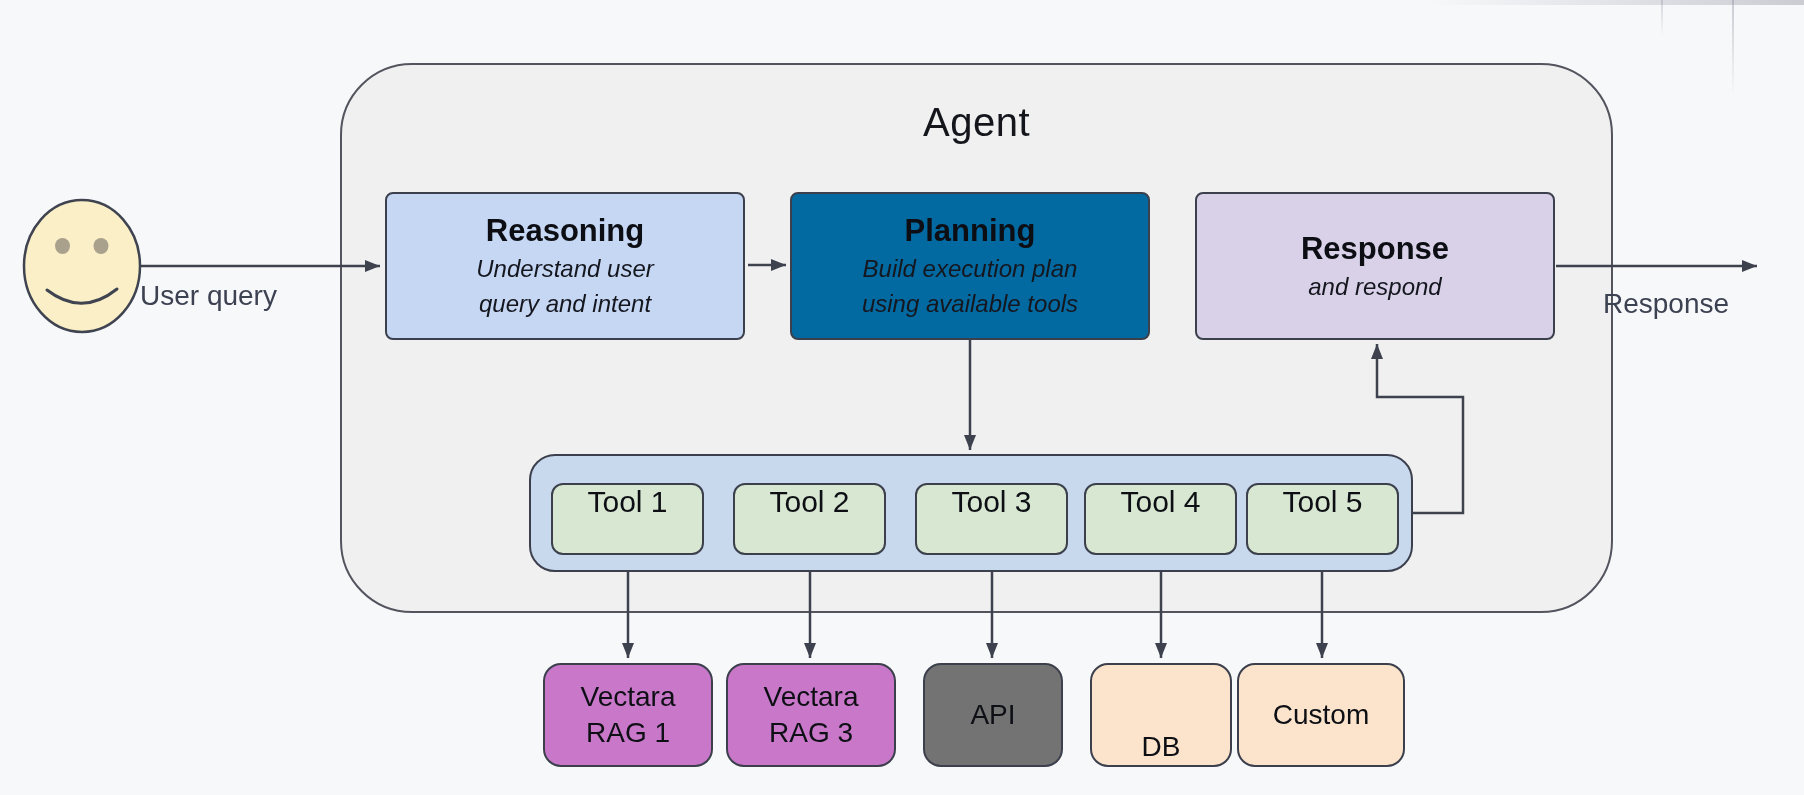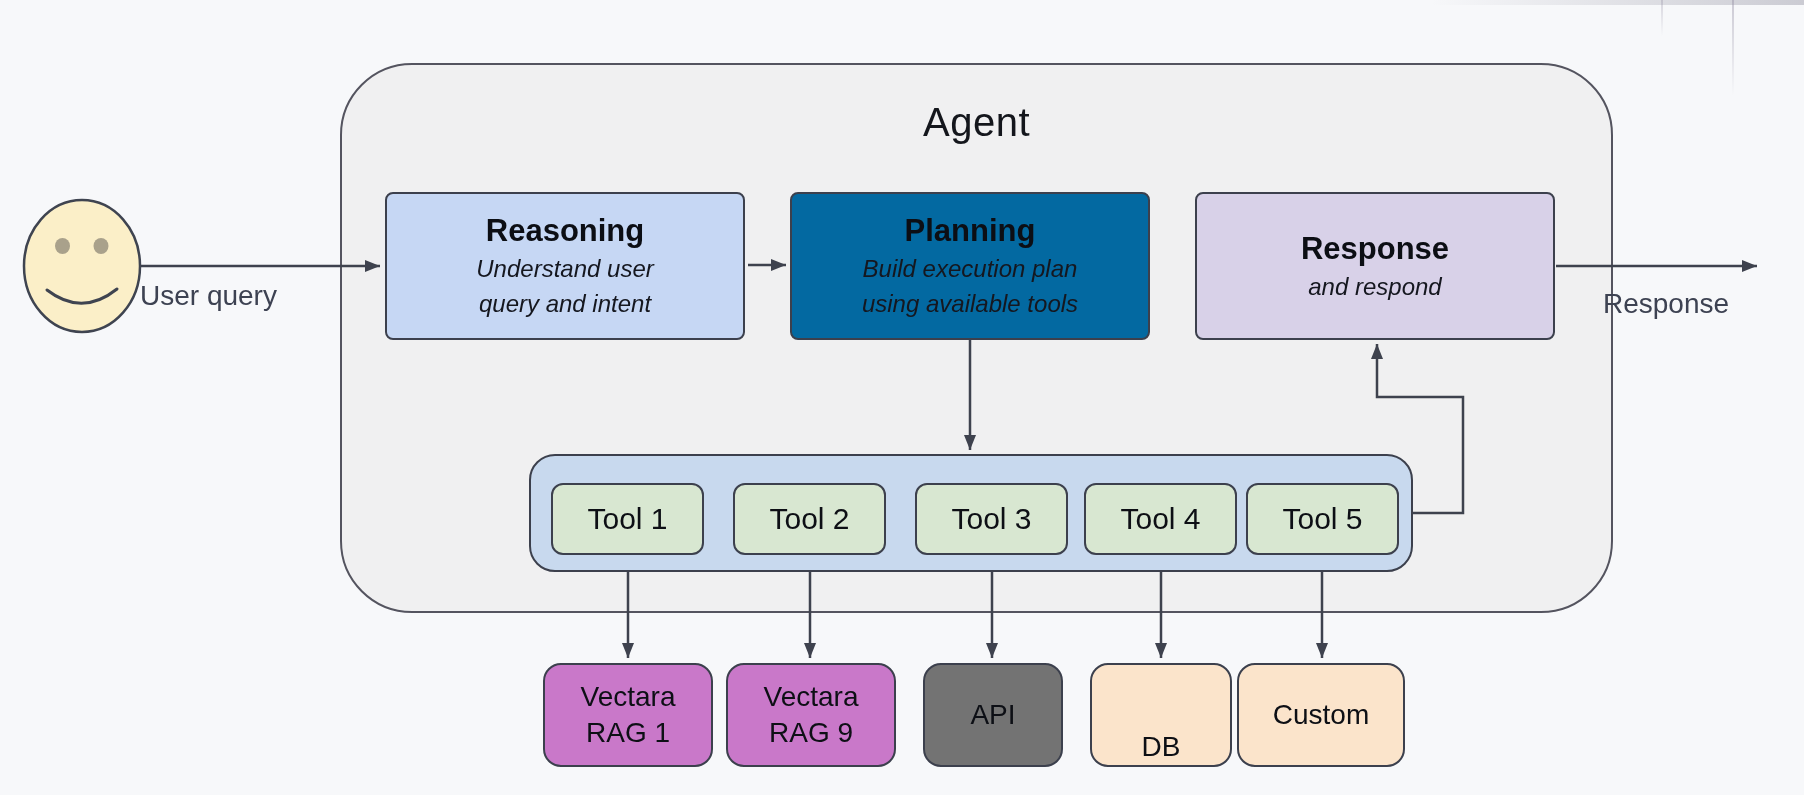--- a/index.html
+++ b/index.html
@@ -23,21 +23,21 @@
   .stage-title{font-size:31px;font-weight:700;color:#0c0e14;line-height:40px;white-space:nowrap;}
   .stage-desc{font-size:24px;color:#15171f;line-height:35px;white-space:nowrap;display:block;font-style:italic;}
   #stage-reasoning{left:385px;width:360px;background:#c6d7f4;}
   #stage-planning{left:790px;width:360px;background:#0369a1;}
   #stage-response{left:1195px;width:360px;background:#d8d1e8;}
 
   
   .tools-panel{left:529px;top:454px;width:884px;height:118px;background:#c8d9ee;
     border:2.5px solid #3c404d;border-radius:26px;box-sizing:border-box;}
   .tool{top:483px;height:72px;width:153px;background:#d8e7d1;border:2px solid #3c404d;
-    border-radius:12px;box-sizing:border-box;display:flex;align-items:center;
+    border-radius:12px;box-sizing:border-box;display:flex;
     justify-content:center;font-size:30px;color:#0d0f15;white-space:nowrap;}
   #tool-1{left:551px;} #tool-2{left:733px;} #tool-3{left:915px;}
   #tool-4{left:1084px;} #tool-5{left:1246px;}
 
   
   .resource{top:663px;height:104px;border:2.5px solid #3c404d;border-radius:18px;
     box-sizing:border-box;display:flex;flex-direction:column;align-items:center;
     justify-content:center;text-align:center;font-size:28px;line-height:36px;color:#0d0f15;}
   .resource span{display:block;white-space:nowrap;}
   #res-1{left:543px;width:170px;background:#c978c9;}
@@ -126,21 +126,21 @@
   <div class="abs tool" id="tool-5">
     <span>Tool 5</span>
   </div>
 
   <div class="abs resource" id="res-1">
     <span>Vectara</span>
     <span>RAG 1</span>
   </div>
   <div class="abs resource" id="res-2">
     <span>Vectara</span>
-    <span>RAG 9</span>
+    <span>RAG 3</span>
   </div>
   <div class="abs resource" id="res-3">
     <span>API</span>
     <span></span>
   </div>
   <div class="abs resource" id="res-4">
     <span>DB</span>
     <span></span>
   </div>
   <div class="abs resource" id="res-5">

